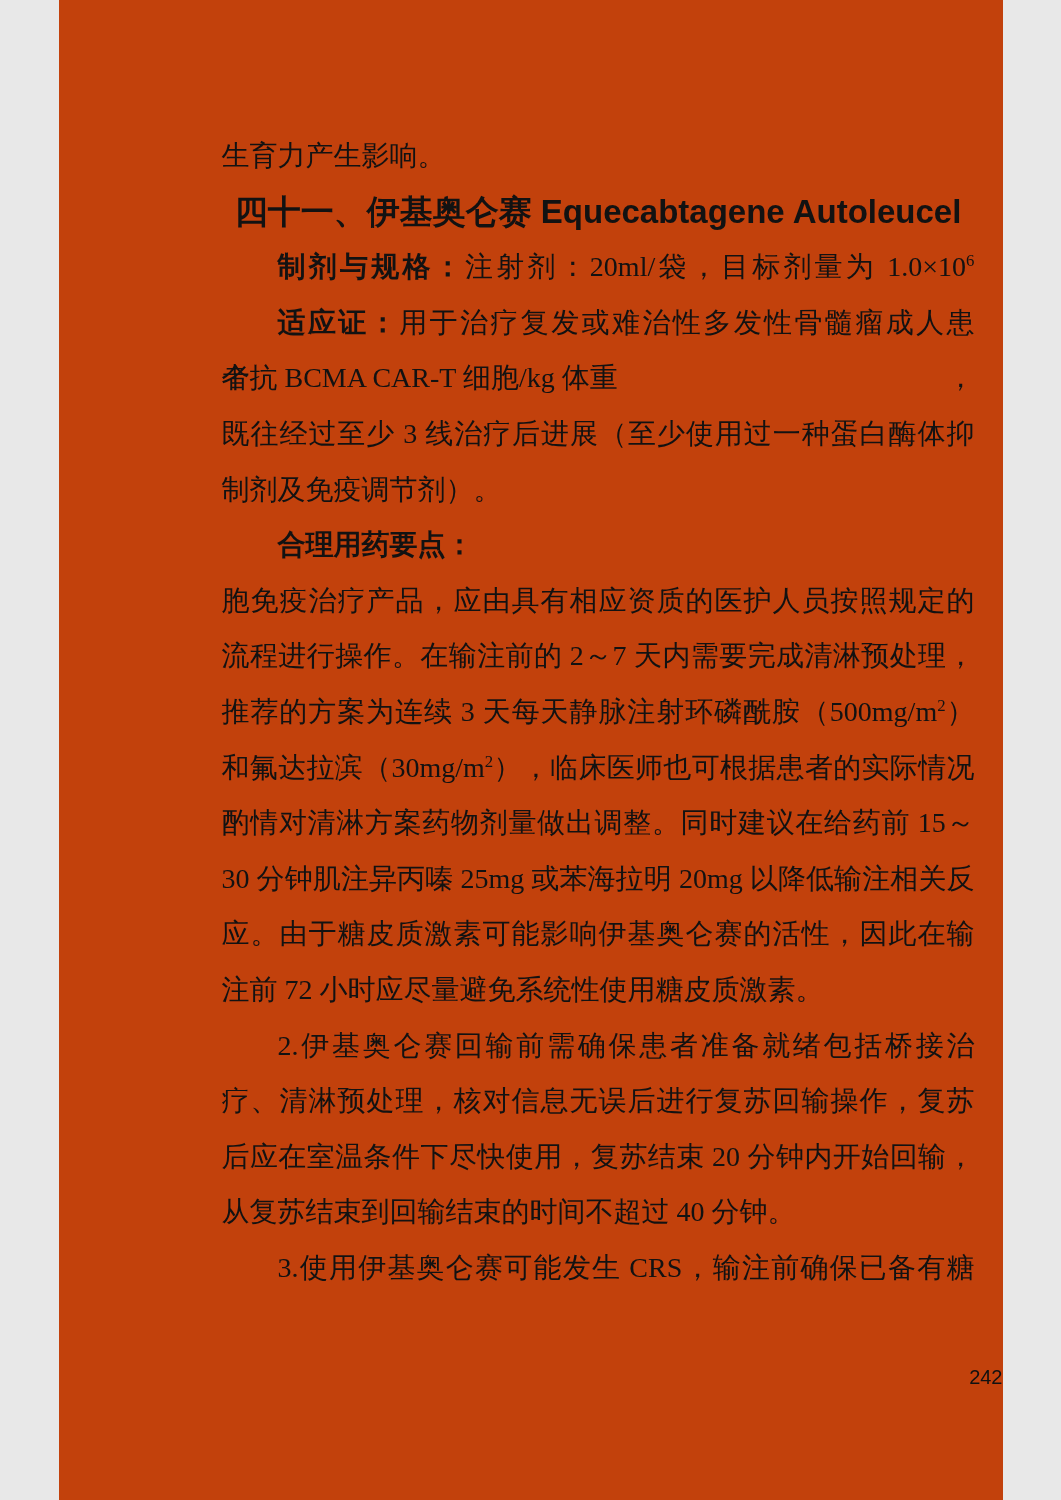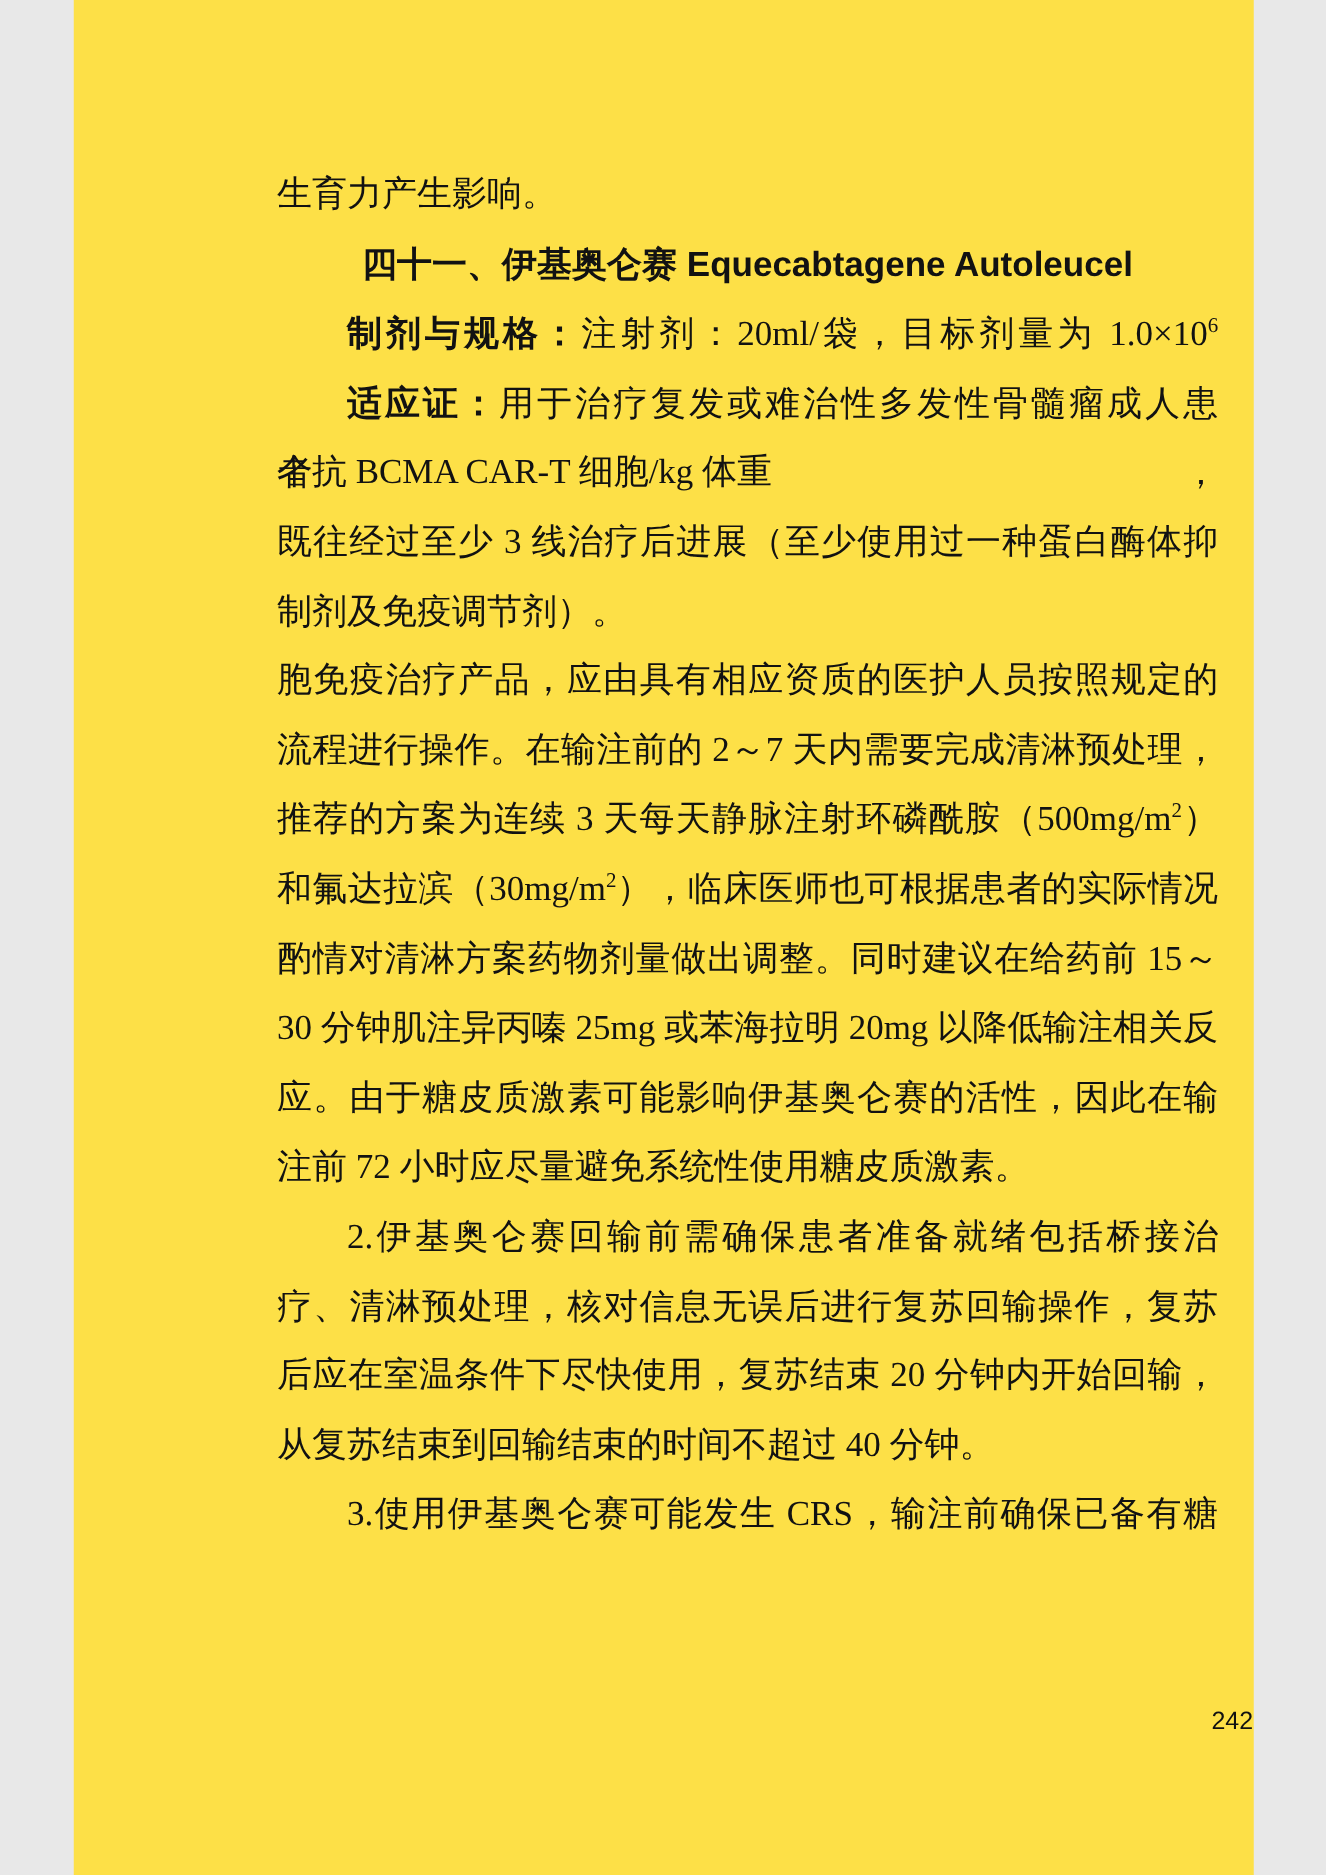--- a/index.html
+++ b/index.html
@@ -1,20 +1,20 @@
 <!DOCTYPE html>
 <html><head>
 <meta charset="utf-8">
 <style>
   html,body{margin:0;padding:0;background:#e8e8e8;}
   .page{
     position:relative;
     width:944px;height:1500px;
     margin:0 auto;
-    background:#fde047;
+    background:#c2410c;
     color:#121212;
     font-family:"Liberation Serif","DejaVu Serif",serif;
     overflow:hidden;
   }
   .content{
     position:absolute;
     left:163px;top:128px;
     width:753px;
   }
   .ln{
@@ -26,21 +26,21 @@
   }
   .jl{
     white-space:normal;
     text-align:justify;
     text-align-last:justify;
     text-justify:inter-character;
   }
   .ind{ text-indent:56px; }
   .hd{
     font-weight:700;
-    font-size:28px;
+    font-size:33px;
     text-align:left;
     text-align-last:center;
     white-space:nowrap;
     font-family:"Liberation Sans","DejaVu Sans",sans-serif;
   }
   .b{
     font-weight:700;
     font-family:"Liberation Sans","DejaVu Sans",sans-serif;
   }
   sup{
@@ -71,20 +71,21 @@
     <div class="ln ind jl"><span class="b">制剂与规格：</span><span>注射剂：20ml/袋，目标剂量为 1.0×10</span><sup>6</sup></div>
 
     <div class="ln ind jl"><span class="b">适应证：</span><span>用于治疗复发或难治性多发性骨髓瘤成人患者，</span></div>
 
     <div class="ln"><span>个抗 BCMA CAR-T 细胞/kg 体重</span></div>
 
     <div class="ln jl"><span>既往经过至少 3 线治疗后进展（至少使用过一种蛋白酶体抑</span></div>
 
     <div class="ln"><span>制剂及免疫调节剂）。</span></div>
 
+    <div class="ln ind"><span class="b">合理用药要点：</span></div>
 
 
     <div class="ln jl"><span>胞免疫治疗产品，应由具有相应资质的医护人员按照规定的</span></div>
 
     <div class="ln jl"><span>流程进行操作。在输注前的 2～7 天内需要完成清淋预处理，</span></div>
 
     <div class="ln jl"><span>推荐的方案为连续 3 天每天静脉注射环磷酰胺（500mg/m</span><sup>2</sup><span>）</span></div>
 
     <div class="ln jl"><span>和氟达拉滨（30mg/m</span><sup>2</sup><span>），临床医师也可根据患者的实际情况</span></div>
 

